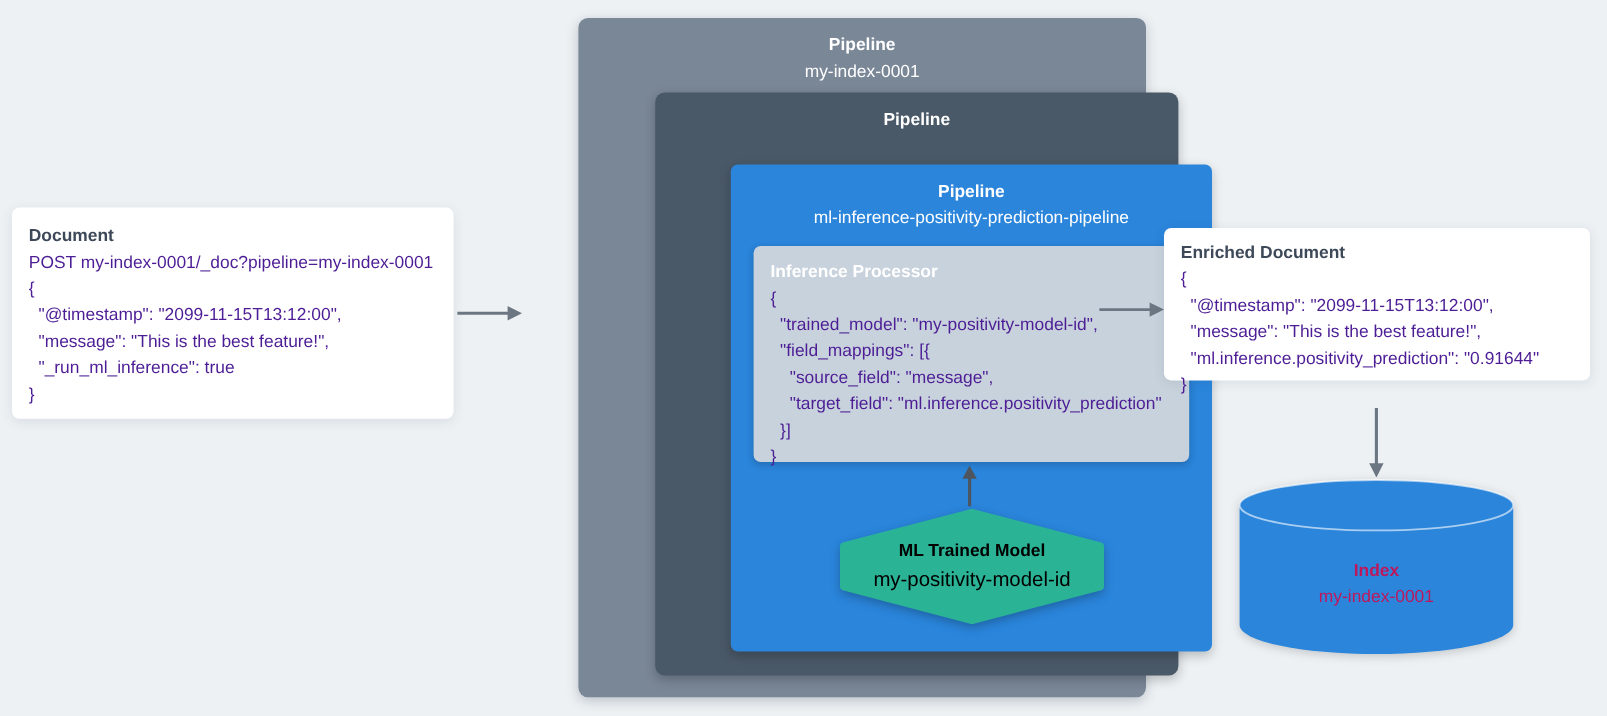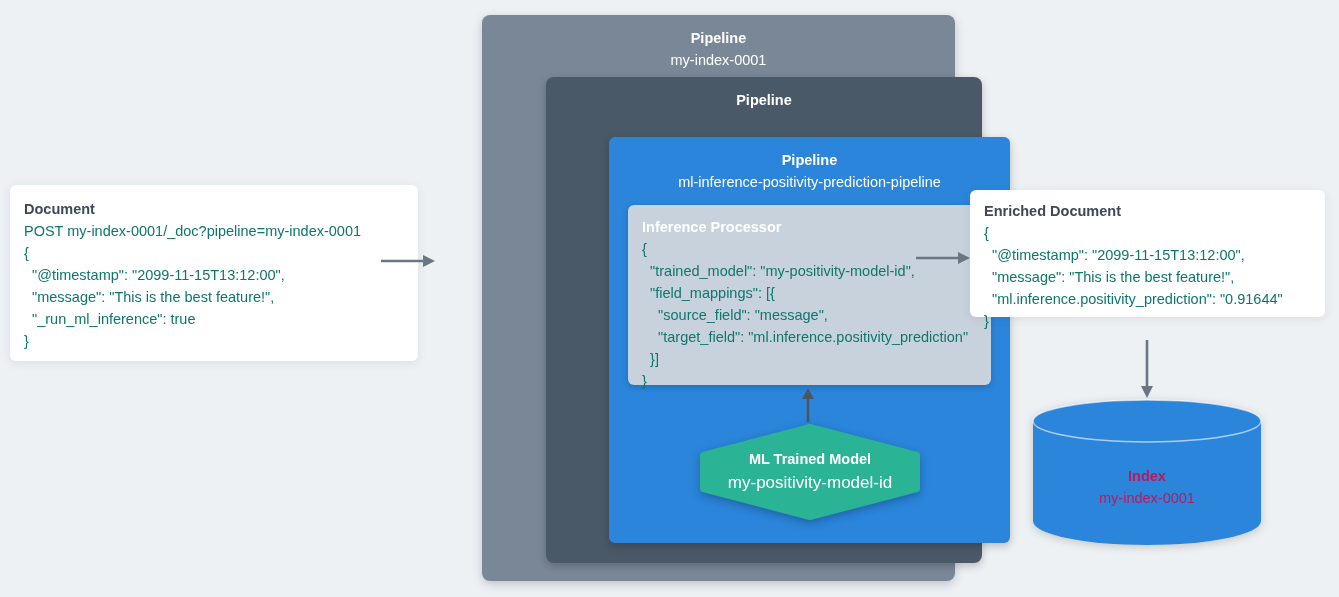--- a/index.html
+++ b/index.html
@@ -28,21 +28,21 @@
     font-weight:bold;
     font-size:14.5px;
     line-height:22px;
   }
   .code{
     margin:0;
     font-family:"Liberation Sans", sans-serif;
     font-size:14.5px;
     line-height:22px;
     white-space:pre;
-    color:#0f766e;
+    color:#4c1d95;
   }
   .pipe{
     border-radius:8px;
     box-sizing:border-box;
     text-align:center;
     color:#FFFFFF;
     margin-left:46px;
   }
   .pipe-title{
     font-weight:bold;
@@ -73,28 +73,28 @@
   }
   #inference-processor{
     left:19px; top:68px; width:363px; height:180px;
     background:#C8D2DC;
     border-radius:6px;
     box-shadow:0 2px 6px rgba(0,0,0,0.18);
     text-align:left;
     padding:11px 14px;
     box-sizing:border-box;
   }
-  #document-box{ left:10px; top:185px; width:408px; height:176px; }
+  #document-box{ left:10px; top:173px; width:368px; height:176px; }
   #enriched-document-box{ left:970px; top:190px; width:355px; height:127px; padding-top:10px; }
   #trained-model{
     left:91px; top:287px; width:220px; height:96px;
   }
   #trained-model .hex-label{
     position:absolute; left:0; top:24px; width:100%;
-    text-align:center; color:#ffffff;
+    text-align:center; color:#000000;
   }
   .hex-title{font-weight:bold; font-size:14.5px; line-height:23px;}
   .hex-name{font-size:17px; line-height:23px;}
   #index-cylinder{ left:1032px; top:399px; width:230px; height:153px; }
   #index-cylinder .cyl-label{
     position:absolute; left:0; top:66px; width:100%;
     text-align:center; color:#be185d;
   }
   .cyl-title{font-weight:bold; font-size:14.5px; line-height:22px;}
   .cyl-name{font-size:14.5px; line-height:22px;}

